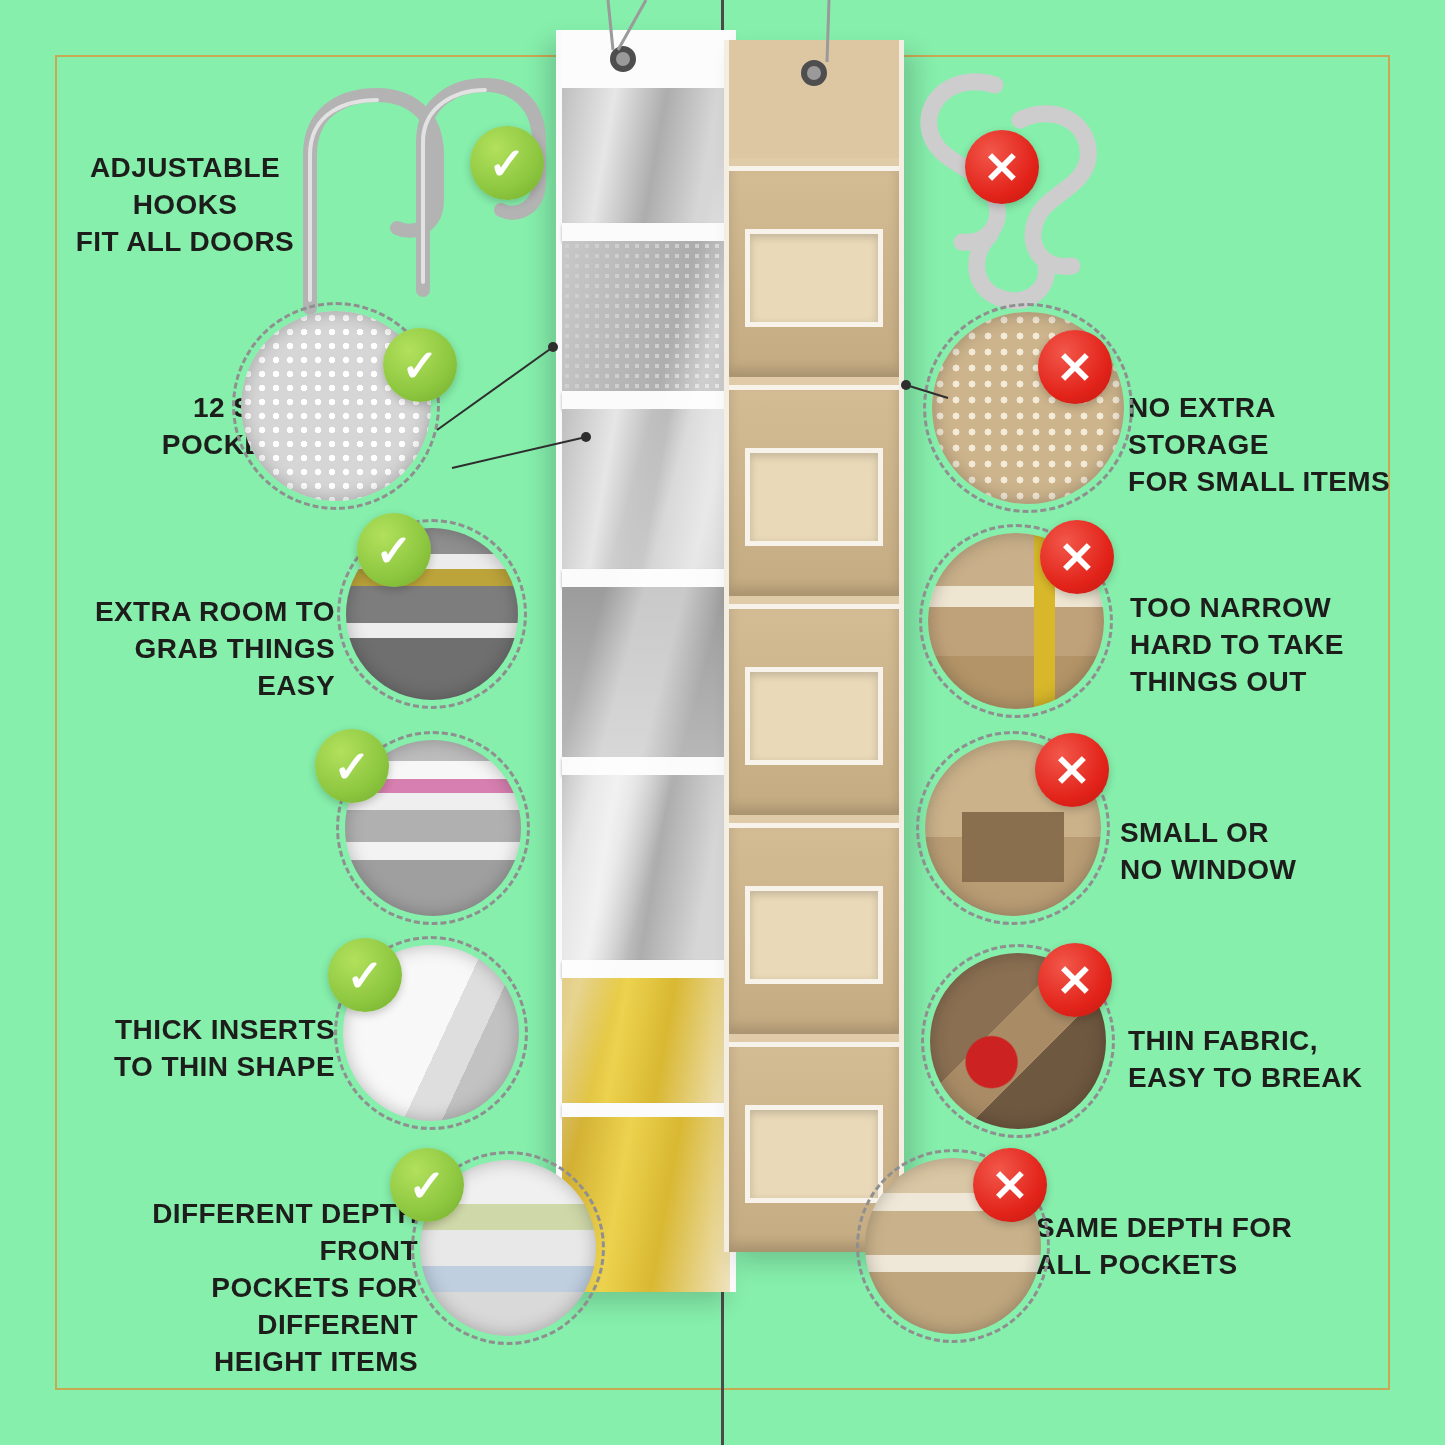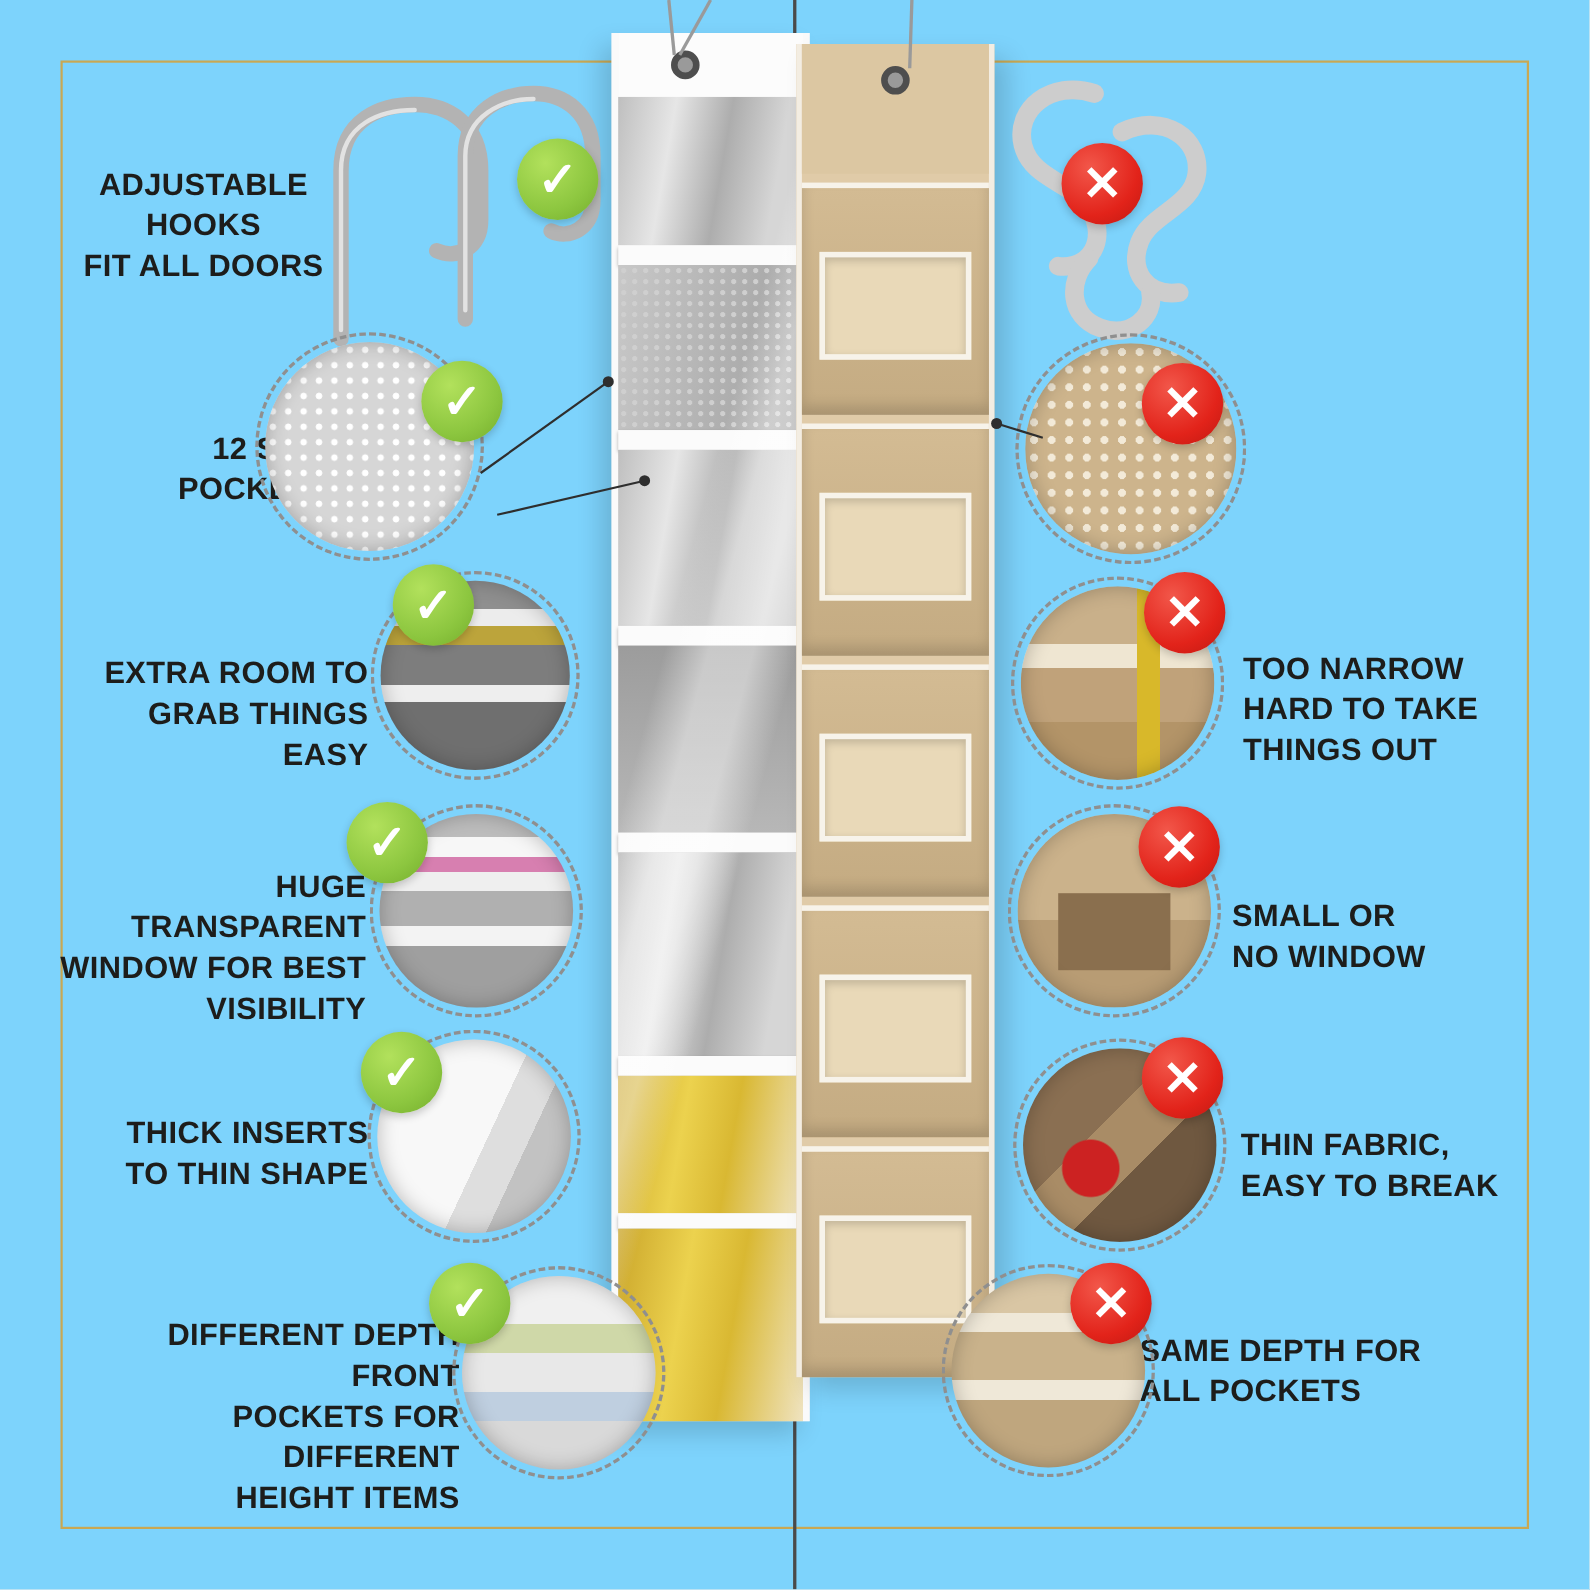--- a/index.html
+++ b/index.html
@@ -1,18 +1,18 @@
 <!DOCTYPE html>
 <html><head>
 <meta charset="utf-8">
 <style>
   html,body{margin:0;padding:0;background:#ededed;}
   .canvas{
     position:relative;width:1445px;height:1445px;margin:0 auto;
-    background:#7dd3fc;overflow:hidden;
+    background:#86efac;overflow:hidden;
     font-family:"Liberation Sans",sans-serif;
   }
   .frame{
     position:absolute;inset:55px;border:2px solid #c9a853;pointer-events:none;
   }
   .divider{
     position:absolute;left:721px;top:0;width:3px;height:1445px;background:#4a4a4a;
   }
   
   .label{
@@ -191,23 +191,20 @@
     </div>
   <div class="label t-right" style="left:55px;top:594px;width:280px;">EXTRA ROOM TO
 GRAB THINGS EASY</div>
 
   <div class="inset" style="left:336px;top:731px;width:176px;height:176px;">
       <div class="ph ph-window"></div>
     </div>
   <div class="badge good" style="left:315px;top:729px;">
       <span>✓</span>
     </div>
-  <div class="label t-right" style="left:48px;top:788px;width:285px;">HUGE TRANSPARENT
-WINDOW FOR BEST
-VISIBILITY</div>
 
   <div class="inset" style="left:334px;top:936px;width:176px;height:176px;">
       <div class="ph ph-insert"></div>
     </div>
   <div class="badge good" style="left:328px;top:938px;">
       <span>✓</span>
     </div>
   <div class="label t-right" style="left:95px;top:1012px;width:240px;">THICK INSERTS
 TO THIN SHAPE</div>
 
@@ -224,20 +221,22 @@
   <div class="badge bad" style="left:965px;top:130px;">
       <span>✕</span>
     </div>
 
   <div class="inset" style="left:923px;top:303px;width:192px;height:192px;">
       <div class="ph ph-beigemesh"></div>
     </div>
   <div class="badge bad" style="left:1038px;top:330px;">
       <span>✕</span>
     </div>
+  <div class="label t-left" style="left:1128px;top:390px;width:280px;">NO EXTRA STORAGE
+FOR SMALL ITEMS</div>
 
   <div class="inset" style="left:919px;top:524px;width:176px;height:176px;">
       <div class="ph ph-narrow"></div>
     </div>
   <div class="badge bad" style="left:1040px;top:520px;">
       <span>✕</span>
     </div>
   <div class="label t-left" style="left:1130px;top:590px;width:260px;">TOO NARROW
 HARD TO TAKE
 THINGS OUT</div>

